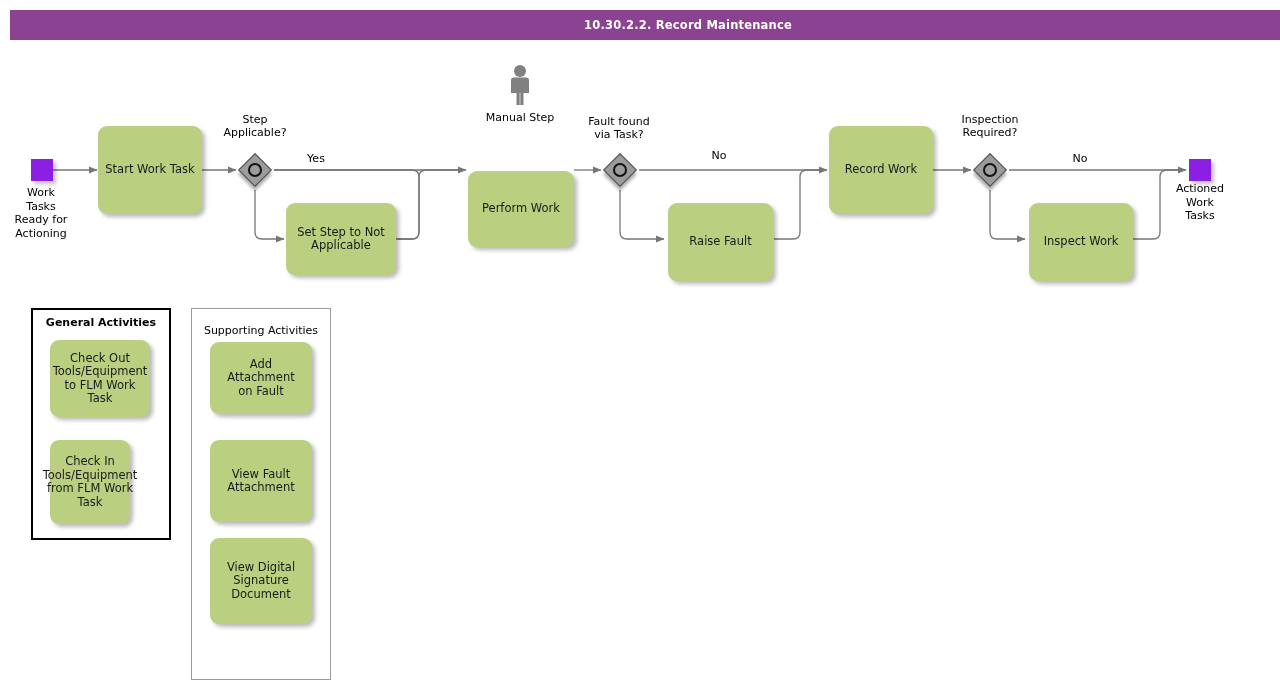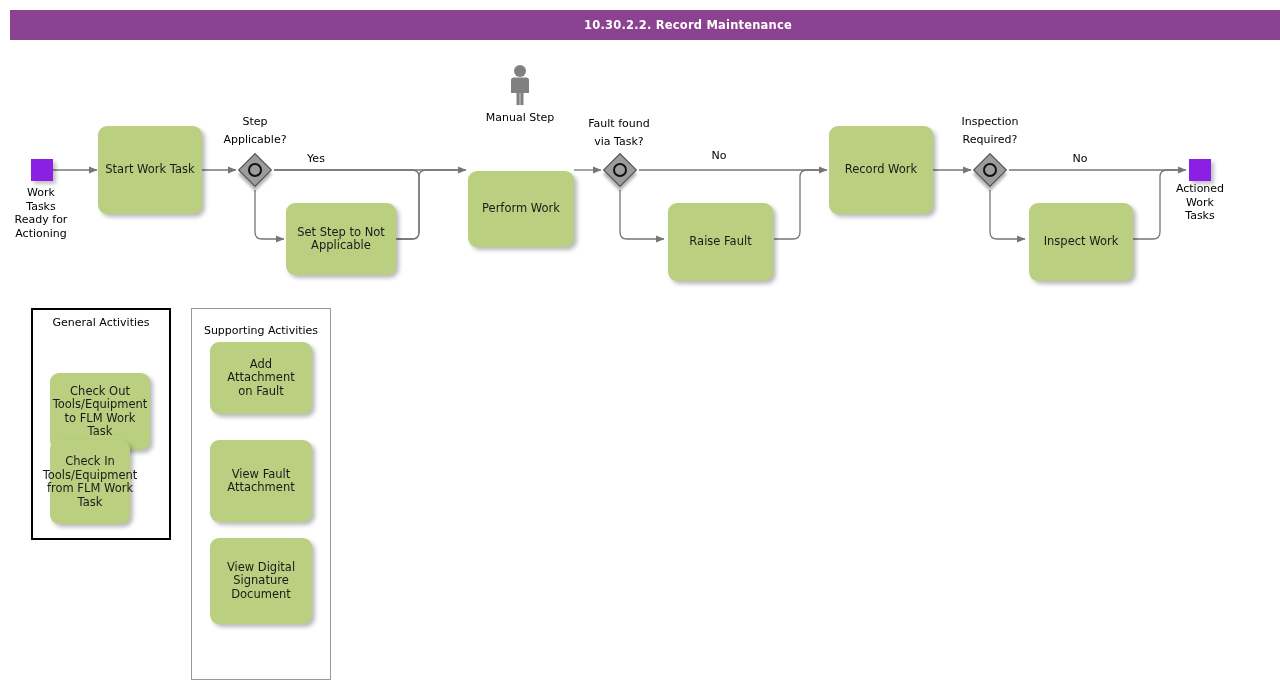--- a/index.html
+++ b/index.html
@@ -117,21 +117,21 @@
     height: 14px;
     border: 2.5px solid #111111;
     border-radius: 50%;
     background: #9c9c9c;
     box-sizing: border-box;
   }
   .gateway-label {
     position: absolute;
     text-align: center;
     font-size: 11px;
-    line-height: 18px;
+    line-height: 13px;
     color: #000000;
     white-space: pre-line;
   }
 
   
   .flow-label {
     position: absolute;
     font-size: 11px;
     color: #000000;
     text-align: center;
@@ -274,23 +274,23 @@
   <div class="task" style="left:1029px; top:203px; width:104px; height:78px;">
     <span class="task-label">Inspect Work</span>
   </div>
 
   <div class="event" style="left:1189px; top:159px;"></div>
   <div class="event-label" style="left:1159px; top:182px; width:82px;">Actioned
 Work
 Tasks</div>
 
   <div class="group-box strong" style="left:31px; top:308px; width:140px; height:232px;">
-    <div class="group-title" style="top:6px;">General Activities</div>
-  </div>
-  <div class="task" style="left:50px; top:340px; width:100px; height:77px;margin-top:33px;">
+    <div class="group-title" style="top:6px;font-weight:bold;">General Activities</div>
+  </div>
+  <div class="task" style="left:50px; top:340px; width:100px; height:77px;">
     <span class="task-label">Check Out
 Tools/Equipment
 to FLM Work
 Task</span>
   </div>
   <div class="task" style="left:50px; top:440px; width:80px; height:84px;">
     <span class="task-label">Check In
 Tools/Equipment
 from FLM Work
 Task</span>

